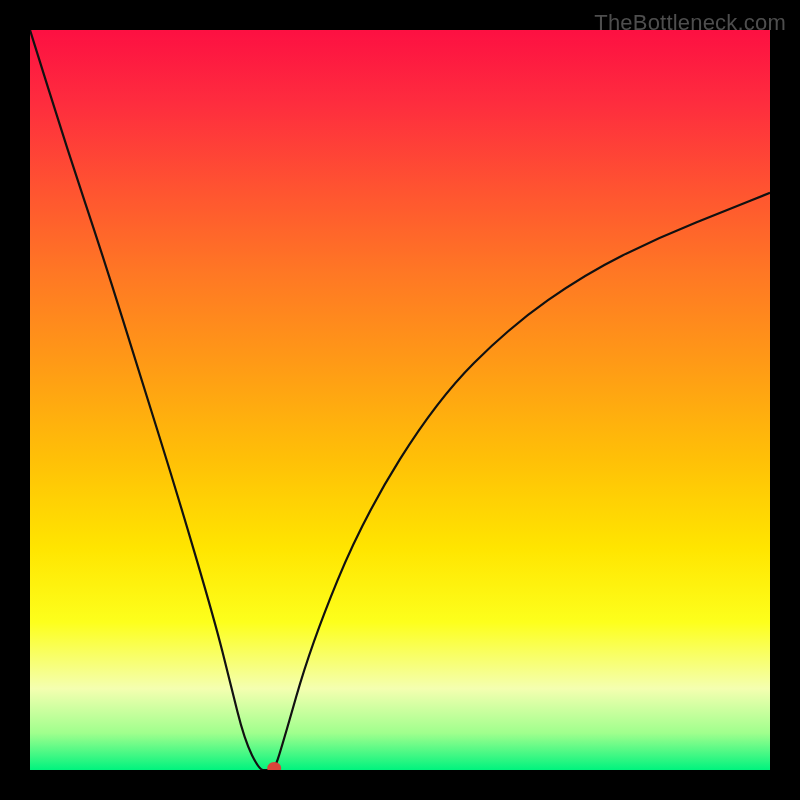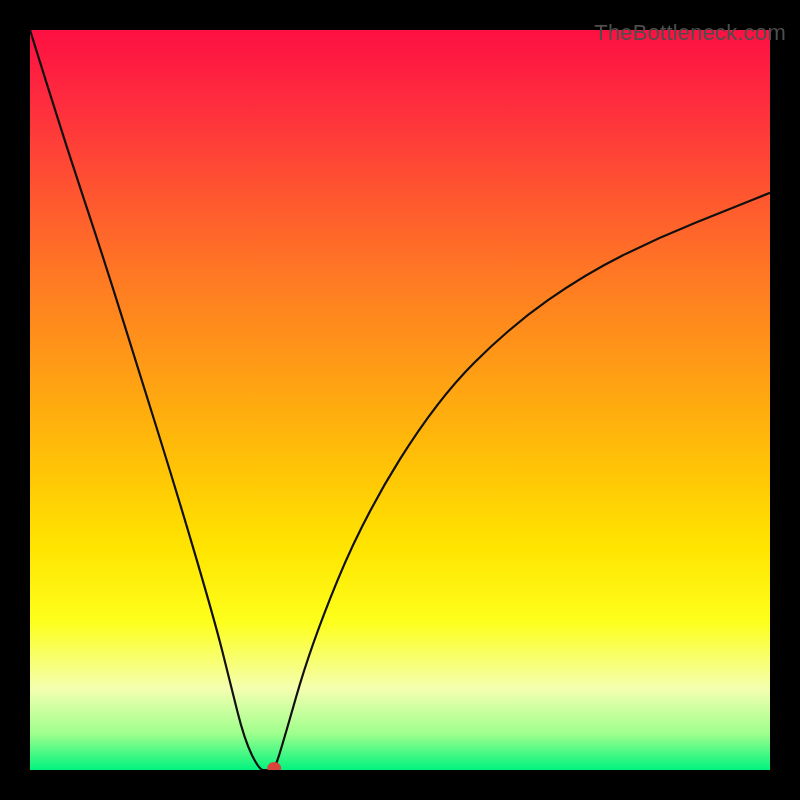--- a/index.html
+++ b/index.html
@@ -6,21 +6,21 @@
     margin: 0;
     padding: 0;
     width: 800px;
     height: 800px;
     background: #000;
     font-family: Arial, Helvetica, sans-serif;
     position: relative;
   }
   .watermark {
     position: absolute;
-    top: 20px;
+    top: 10px;
     right: 14px;
     color: #4e4e4e;
     font-size: 22px;
     font-weight: 500;
     z-index: 3;
     letter-spacing: 0.2px;
   }
   .plot-area {
     position: absolute;
     left: 30px;

